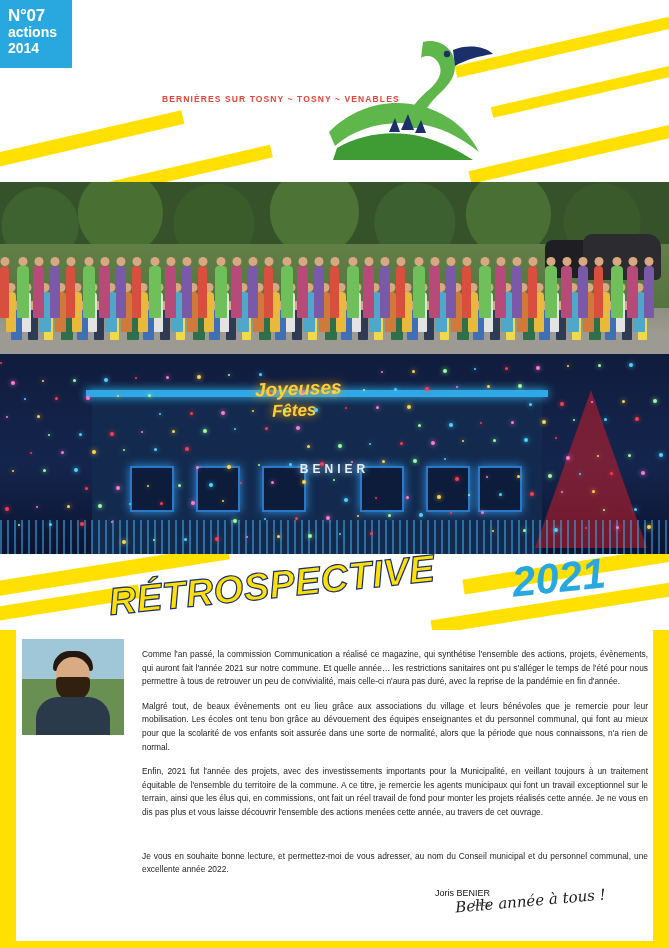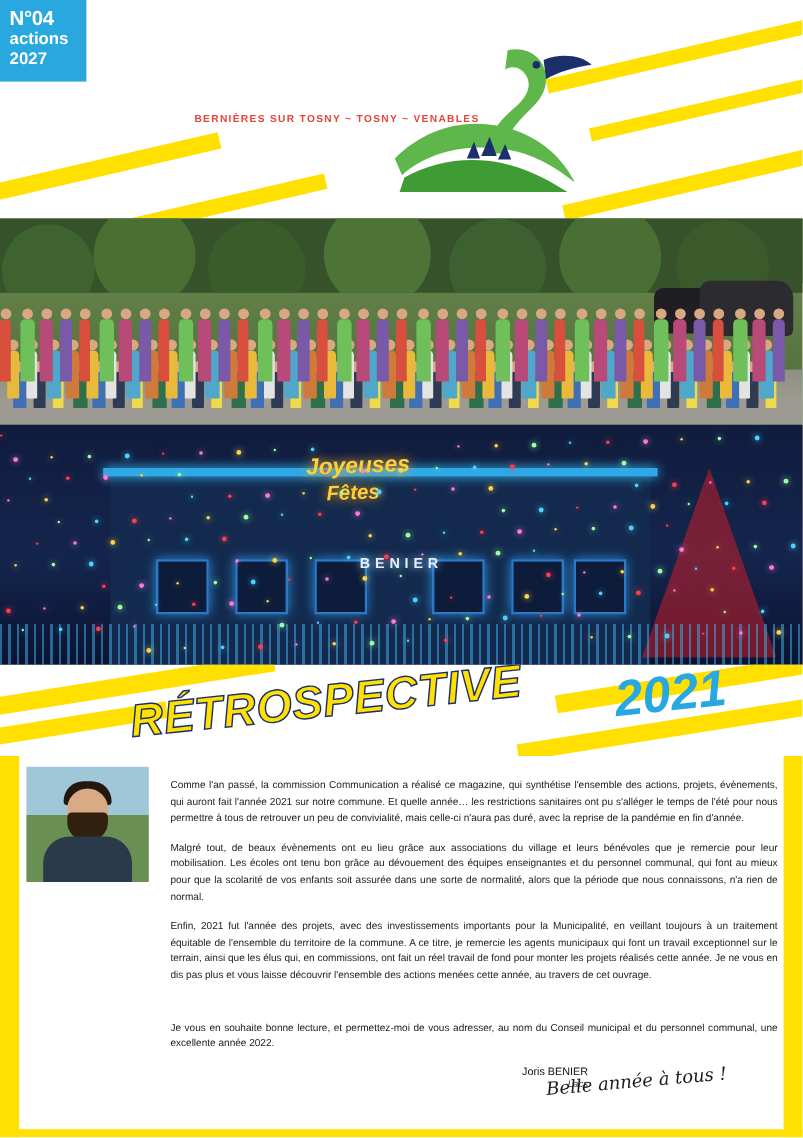--- a/index.html
+++ b/index.html
@@ -297,23 +297,23 @@
   .fb-right { position: absolute; bottom: 0; right: 0; width: 16px; height: 318px; background: #ffe000; }
 </style>
 </head>
 <body>
 
 <div class="page">
 
   <div class="header">
 
     <div class="issue-badge">
-      <span class="num">N°04</span>
+      <span class="num">N°07</span>
       <span class="mon">actions</span>
-      <span class="yr">2027</span>
+      <span class="yr">2014</span>
     </div>
 
     <div class="ystroke ys1"></div>
     <div class="ystroke ys2"></div>
     <div class="ystroke ys3"></div>
     <div class="ystroke ys4"></div>
     <div class="ystroke ys5"></div>
 
     <div class="logo">
       <div class="logo-sub">BERNIÈRES SUR TOSNY ~ TOSNY ~ VENABLES</div>

